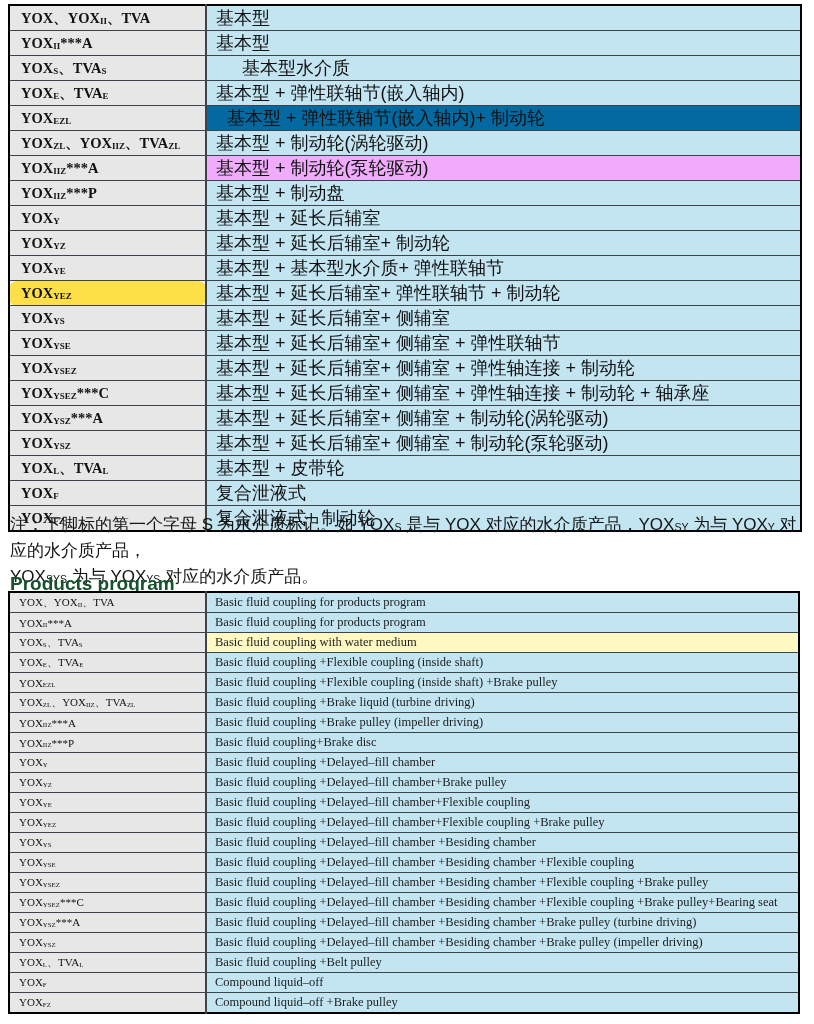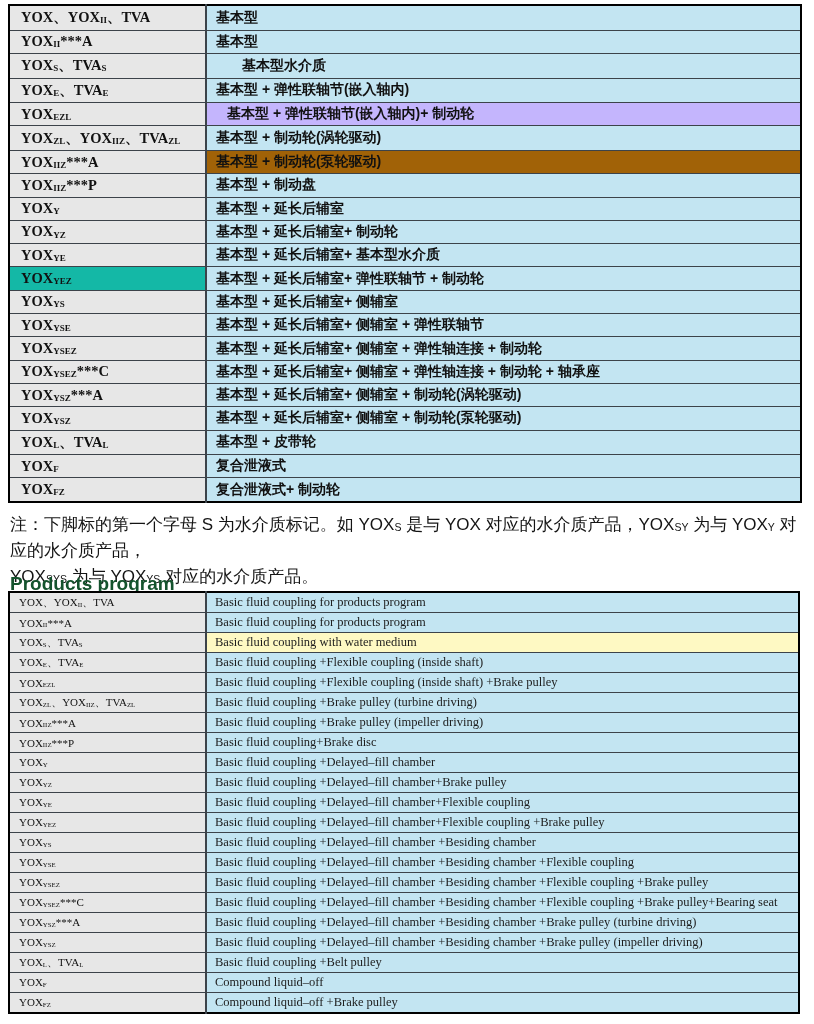--- a/index.html
+++ b/index.html
@@ -13,21 +13,21 @@
   .tbl td.model{background:#e7e7e7;}
   .tbl td.desc{background:#c3e5f2;border-left:2px solid #3c434a;}
   
   #table-cn{top:4px;left:8px;width:794px;height:499px;}
   #table-cn td.model{
     width:180px;padding:0 4px 0 11px;
     font-family:"Liberation Serif",serif;font-weight:bold;font-size:14.5px;
   }
   #table-cn td.desc{
     padding:0 4px 0 9px;
-    font-family:"Liberation Sans",sans-serif;font-weight:bold;font-size:14px;
+    font-family:"Liberation Sans",sans-serif;font-weight:normal;font-size:18px;
   }
   
   #note{
     position:absolute;top:512px;left:10px;width:798px;
     font-family:"Liberation Sans",sans-serif;font-size:17px;line-height:26px;color:#141414;
   }
   #note .note-line{display:block;}
   
   #heading{
     position:absolute;top:557px;left:10px;
@@ -61,48 +61,48 @@
       <tr>
         <td class="model" style="background: rgb(231, 231, 231);">YOX<sub>S</sub>、TVA<sub>S</sub></td>
         <td class="desc" style="background: rgb(195, 229, 242); padding-left: 35px;">基本型水介质</td>
       </tr>
       <tr>
         <td class="model" style="background: rgb(231, 231, 231);">YOX<sub>E</sub>、TVA<sub>E</sub></td>
         <td class="desc" style="background: rgb(195, 229, 242);">基本型 + 弹性联轴节(嵌入轴内)</td>
       </tr>
       <tr>
         <td class="model" style="background: rgb(231, 231, 231);">YOX<sub>EZL</sub></td>
-        <td class="desc" style="background: #c4b5fd; padding-left: 20px;">基本型 + 弹性联轴节(嵌入轴内)+ 制动轮</td>
+        <td class="desc" style="background: #0369a1; padding-left: 20px;">基本型 + 弹性联轴节(嵌入轴内)+ 制动轮</td>
       </tr>
       <tr>
         <td class="model" style="background: rgb(231, 231, 231);">YOX<sub>ZL</sub>、YOX<sub>IIZ</sub>、TVA<sub>ZL</sub></td>
         <td class="desc" style="background: rgb(195, 229, 242);">基本型 + 制动轮(涡轮驱动)</td>
       </tr>
       <tr>
         <td class="model" style="background: rgb(231, 231, 231);">YOX<sub>IIZ</sub>***A</td>
-        <td class="desc" style="background: #a16207;">基本型 + 制动轮(泵轮驱动)</td>
+        <td class="desc" style="background: #f0abfc;">基本型 + 制动轮(泵轮驱动)</td>
       </tr>
       <tr>
         <td class="model" style="background: rgb(231, 231, 231);">YOX<sub>IIZ</sub>***P</td>
         <td class="desc" style="background: rgb(195, 229, 242);">基本型 + 制动盘</td>
       </tr>
       <tr>
         <td class="model" style="background: rgb(231, 231, 231);">YOX<sub>Y</sub></td>
         <td class="desc" style="background: rgb(195, 229, 242);">基本型 + 延长后辅室</td>
       </tr>
       <tr>
         <td class="model" style="background: rgb(231, 231, 231);">YOX<sub>YZ</sub></td>
         <td class="desc" style="background: rgb(195, 229, 242);">基本型 + 延长后辅室+ 制动轮</td>
       </tr>
       <tr>
         <td class="model" style="background: rgb(231, 231, 231);">YOX<sub>YE</sub></td>
-        <td class="desc" style="background: rgb(195, 229, 242);">基本型 + 延长后辅室+ 基本型水介质</td>
-      </tr>
-      <tr>
-        <td class="model" style="background: #14b8a6;">YOX<sub>YEZ</sub></td>
+        <td class="desc" style="background: rgb(195, 229, 242);">基本型 + 基本型水介质+ 弹性联轴节</td>
+      </tr>
+      <tr>
+        <td class="model" style="background: #fde047; border-radius: 8px;">YOX<sub>YEZ</sub></td>
         <td class="desc" style="background: rgb(195, 229, 242);">基本型 + 延长后辅室+ 弹性联轴节 + 制动轮</td>
       </tr>
       <tr>
         <td class="model" style="background: rgb(231, 231, 231);">YOX<sub>YS</sub></td>
         <td class="desc" style="background: rgb(195, 229, 242);">基本型 + 延长后辅室+ 侧辅室</td>
       </tr>
       <tr>
         <td class="model" style="background: rgb(231, 231, 231);">YOX<sub>YSE</sub></td>
         <td class="desc" style="background: rgb(195, 229, 242);">基本型 + 延长后辅室+ 侧辅室 + 弹性联轴节</td>
       </tr>
@@ -161,21 +161,21 @@
       <tr>
         <td class="model" style="background: rgb(231, 231, 231);">YOX<sub>E</sub>、TVA<sub>E</sub></td>
         <td class="desc" style="background: rgb(195, 229, 242);">Basic fluid coupling +Flexible coupling (inside shaft)</td>
       </tr>
       <tr>
         <td class="model" style="background: rgb(231, 231, 231);">YOX<sub>EZL</sub></td>
         <td class="desc" style="background: rgb(195, 229, 242);">Basic fluid coupling +Flexible coupling (inside shaft) +Brake pulley</td>
       </tr>
       <tr>
         <td class="model" style="background: rgb(231, 231, 231);">YOX<sub>ZL</sub>、YOX<sub>IIZ</sub>、TVA<sub>ZL</sub></td>
-        <td class="desc" style="background: rgb(195, 229, 242);">Basic fluid coupling +Brake pulley (turbine driving)</td>
+        <td class="desc" style="background: rgb(195, 229, 242);">Basic fluid coupling +Brake liquid (turbine driving)</td>
       </tr>
       <tr>
         <td class="model" style="background: rgb(231, 231, 231);">YOX<sub>IIZ</sub>***A</td>
         <td class="desc" style="background: rgb(195, 229, 242);">Basic fluid coupling +Brake pulley (impeller driving)</td>
       </tr>
       <tr>
         <td class="model" style="background: rgb(231, 231, 231);">YOX<sub>IIZ</sub>***P</td>
         <td class="desc" style="background: rgb(195, 229, 242);">Basic fluid coupling+Brake disc</td>
       </tr>
       <tr>

